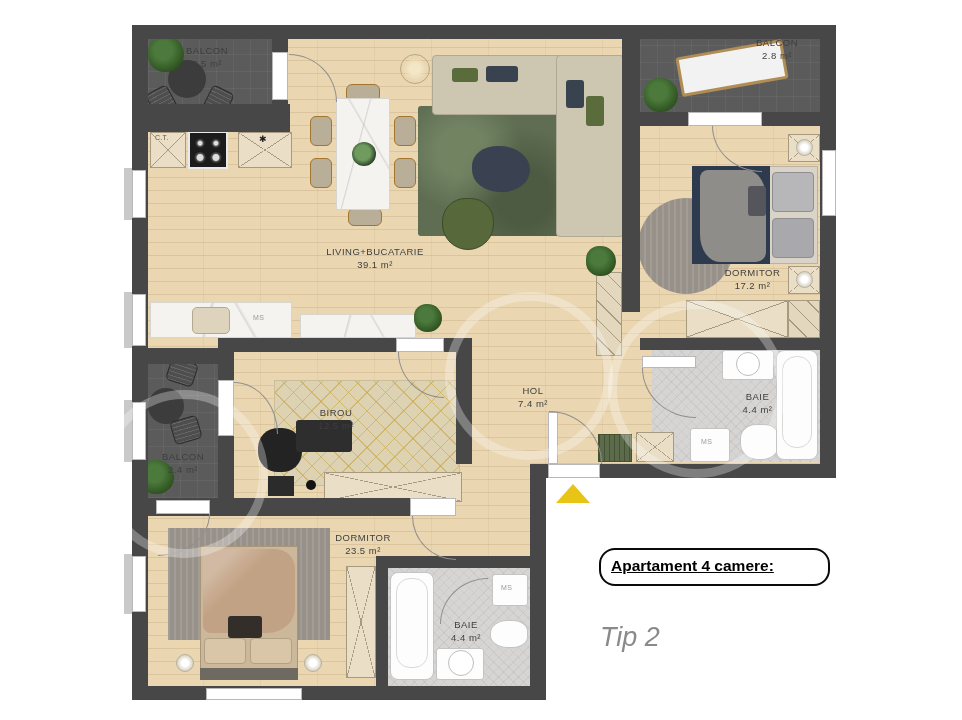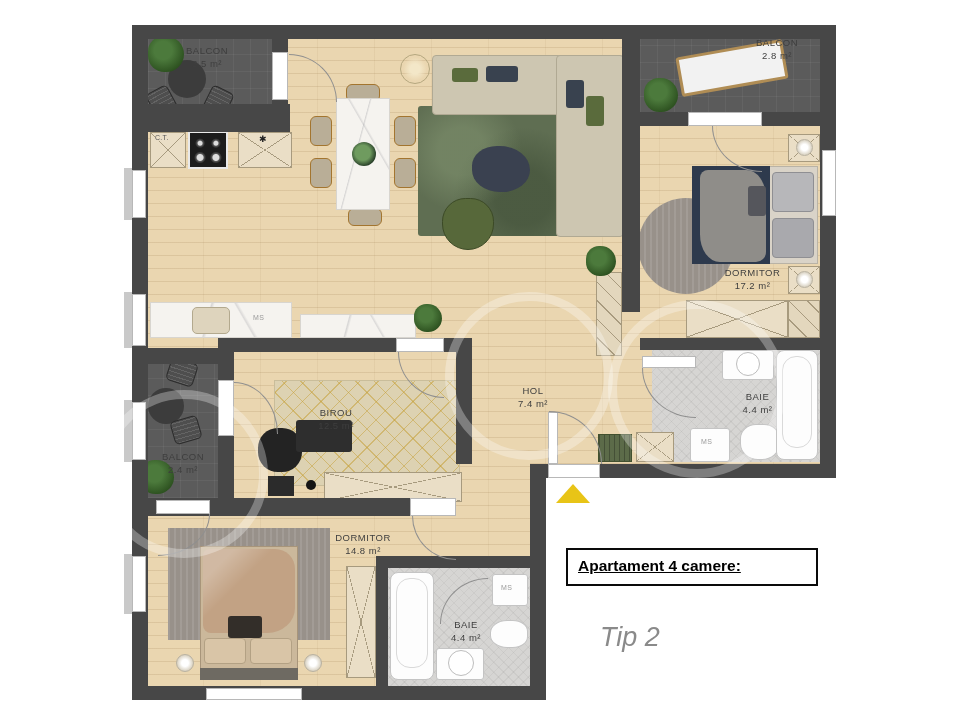--- a/index.html
+++ b/index.html
@@ -225,20 +225,24 @@
   <div class="abs ring" style="left:608px;top:300px;width:160px;height:160px;"></div>
 
   <div class="abs room-label" style="left:147px;top:44px;width:120px;">
     <div>BALCON</div>
     <div>3.5 m²</div>
   </div>
   <div class="abs room-label" style="left:722px;top:36px;width:110px;">
     <div>BALCON</div>
     <div>2.8 m²</div>
   </div>
+  <div class="abs room-label" style="left:270px;top:245px;width:210px;">
+    <div>LIVING+BUCATARIE</div>
+    <div>39.1 m²</div>
+  </div>
   <div class="abs room-label" style="left:690px;top:266px;width:125px;">
     <div>DORMITOR</div>
     <div>17.2 m²</div>
   </div>
   <div class="abs room-label" style="left:710px;top:390px;width:95px;">
     <div>BAIE</div>
     <div>4.4 m²</div>
   </div>
   <div class="abs room-label" style="left:485px;top:384px;width:96px;">
     <div>HOL</div>
@@ -247,27 +251,27 @@
   <div class="abs room-label" style="left:288px;top:406px;width:96px;">
     <div>BIROU</div>
     <div>12.5 m²</div>
   </div>
   <div class="abs room-label" style="left:148px;top:450px;width:70px;">
     <div>BALCON</div>
     <div>2.4 m²</div>
   </div>
   <div class="abs room-label" style="left:300px;top:531px;width:126px;">
     <div>DORMITOR</div>
-    <div>14.8 m²</div>
+    <div>23.5 m²</div>
   </div>
   <div class="abs room-label" style="left:420px;top:618px;width:92px;">
     <div>BAIE</div>
     <div>4.4 m²</div>
   </div>
 
   <div class="abs tri" style="left:556px;top:484px;"></div>
 
-  <div class="abs infobox" style="left:566px;top:548px;width:252px;">
+  <div class="abs infobox" style="left:599px;top:548px;width:231px;border-radius:16px;">
     <div class="t">Apartament 4 camere:</div>
   </div>
   <div class="abs tip" style="left:600px;top:622px;">Tip 2</div>
 
 </div>
 
 </body></html>

